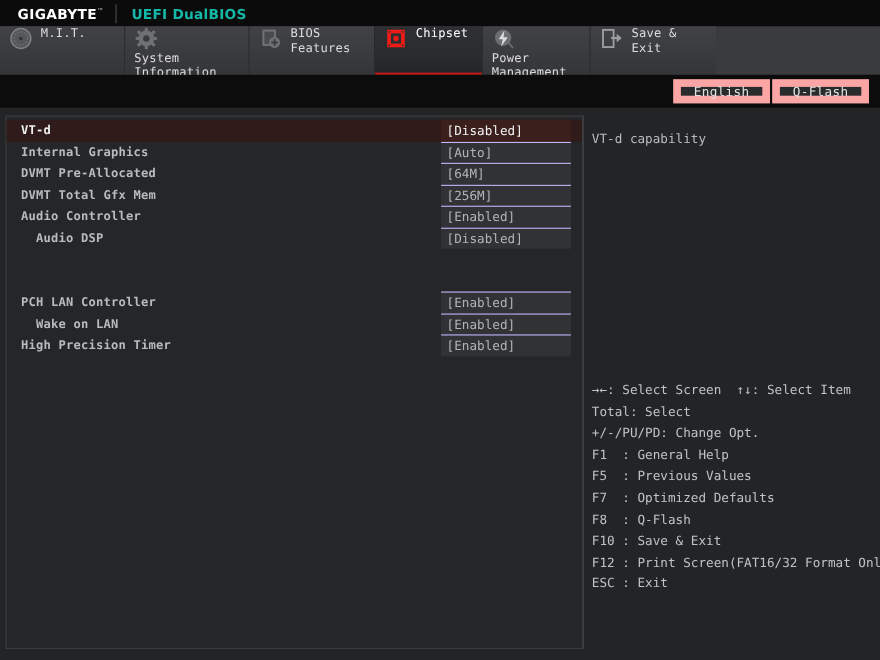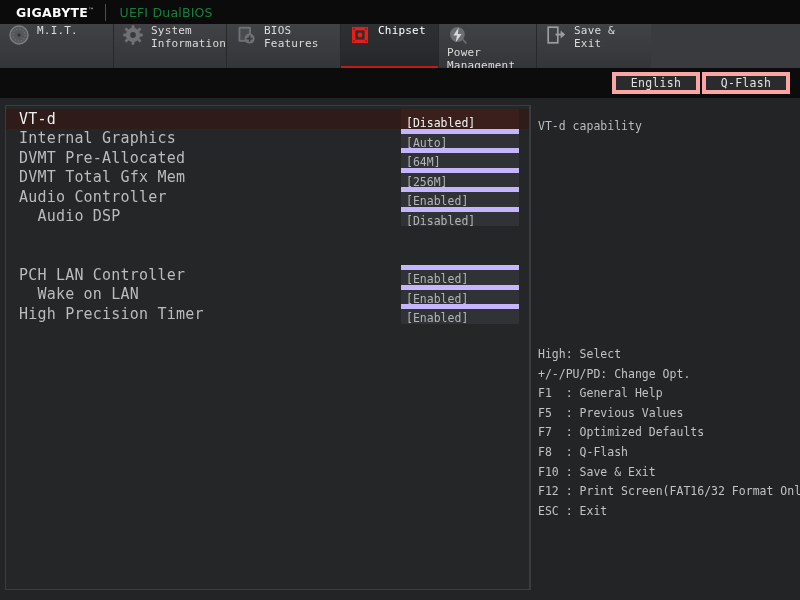--- a/index.html
+++ b/index.html
@@ -42,22 +42,23 @@
   }
   #brand-divider {
     width: 1px;
     height: 17px;
     background: #4c4d50;
     margin: 0 14px 0 10px;
   }
   #brand-sub {
     font-family: "DejaVu Sans", "Liberation Sans", sans-serif;
     font-size: 12.5px;
-    color: #15803d;
+    color: #14b8a6;
     letter-spacing: 0.2px;
+    font-weight: bold;
   }
 
   
   #tabstrip {
     position: absolute;
     left: 0; top: 24px;
     width: 800px; height: 44px;
     background: #3a3b3e;
     display: flex;
     align-items: stretch;
@@ -91,21 +92,21 @@
     font-size: 11px;
     line-height: 13px;
     color: #dcdcdc;
     white-space: pre-line;
     letter-spacing: 0.2px;
   }
   .tab.active .tab-label { color: #ffffff; }
 
   
   #tab-mit        { width: 114px; }
-  #tab-sysinfo    { width: 113px; }
+  #tab-sysinfo    { width: 113px; flex-direction: column; }
   #tab-biosfeat   { width: 114px; }
   #tab-periph     { width: 115px; }
   #tab-chipset    { width: 98px; }
   #tab-power      { width: 98px; flex-direction: column; }
   #tab-saveexit   { width: 114px; border-right: none; }
 
   
   .ico svg { display:block; }
 
   
@@ -116,21 +117,21 @@
     background: #0c0c0d;
     display: flex;
     align-items: center;
     justify-content: flex-end;
   }
   .sbtn {
     height: 22px;
     min-width: 88px;
     margin-right: 0px;
     background: #2a2b2d;
-    border: 4px solid #fca5a5;
+    border: 7px solid #fca5a5;
     color: #e2e2e2;
     font-size: 11.5px;
     display: flex;
     align-items: center;
     justify-content: center;
     letter-spacing: 0.3px;
     box-sizing: border-box;
   }
   #btn-english { margin-right: 2px; }
   #btn-qflash  { margin-right: 10px; }
@@ -172,37 +173,38 @@
   .row {
     position: relative;
     height: 19.5px;
     display: flex;
     align-items: center;
   }
   .row.spacer { height: 19.5px; }
   .row .rname {
     position: absolute;
     left: 13px;
-    font-size: 15px;
+    font-size: 11px;
     color: #b9bbbd;
     letter-spacing: 0.2px;
     white-space: pre;
+    font-weight: bold;
   }
   .row .rval {
     position: absolute;
     left: 395px;
     width: 118px;
     height: 19.5px;
     line-height: 19.5px;
     padding-left: 5px;
     box-sizing: border-box;
     font-size: 11.5px;
     color: #b2b4b6;
     background: #313235;
-    border-top: 5px solid #c4b5fd;
+    border-top: 1px solid #c4b5fd;
   }
   .row.selected {
     background: #2f1b19;
   }
   .row.selected .rname { color: #f0f0f0; }
   .row.selected .rval  { background: #3a1f1c; color: #f2f2f2; border-top-color:#3a1f1c; }
 
   
   #help-text {
     position: absolute;
@@ -373,21 +375,22 @@
             <span class="rval">[Enabled]</span>
           </div>
         </div>
     </div>
 
     <div id="vdivider"></div>
 
     <div id="help-panel">
       <div id="help-text">VT-d capability</div>
       <div id="help-legend">
-          <div class="lrow">High: Select</div>
+          <div class="lrow">→←: Select Screen  ↑↓: Select Item</div>
+          <div class="lrow">Total: Select</div>
           <div class="lrow">+/-/PU/PD: Change Opt.</div>
           <div class="lrow">F1  : General Help</div>
           <div class="lrow">F5  : Previous Values</div>
           <div class="lrow">F7  : Optimized Defaults</div>
           <div class="lrow">F8  : Q-Flash</div>
           <div class="lrow">F10 : Save &amp; Exit</div>
           <div class="lrow">F12 : Print Screen(FAT16/32 Format Only)</div>
           <div class="lrow">ESC : Exit</div>
         </div>
     </div>

